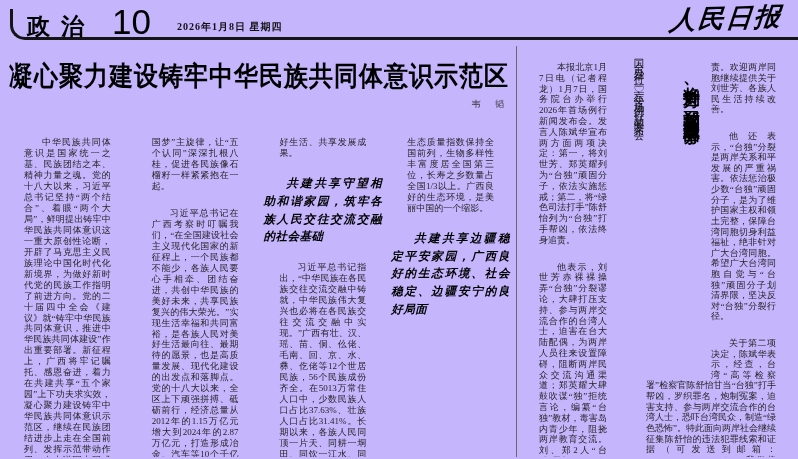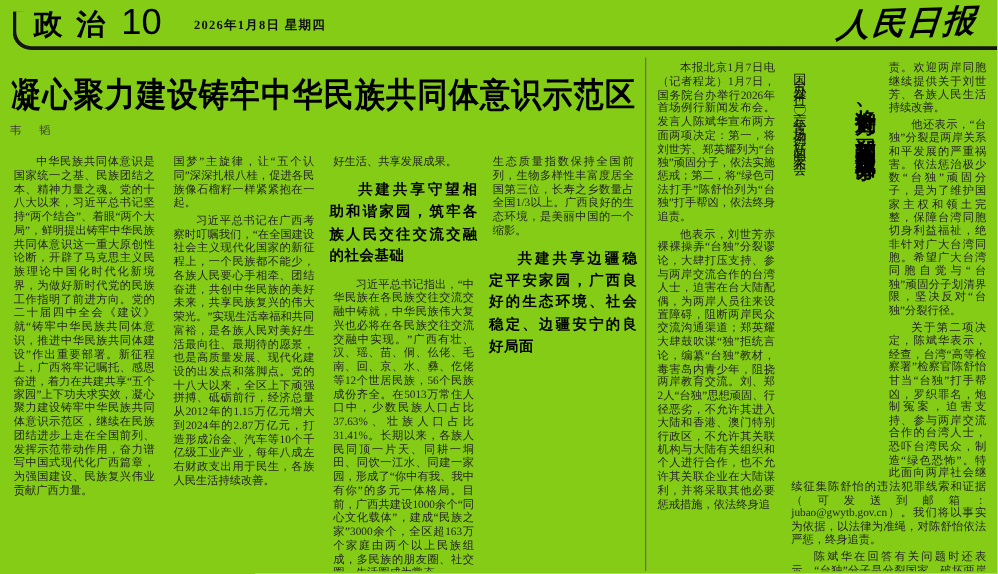--- a/index.html
+++ b/index.html
@@ -1,58 +1,58 @@
 <!DOCTYPE html>
 <html><head>
 <meta charset="utf-8">
 <style>
   html,body{margin:0;padding:0;background:#e8e8e8;}
   .page{
     position:relative;width:798px;height:459px;margin:0 auto;
-    background:#84cc16;overflow:hidden;color:#1d1d1d;
+    background:#c4b5fd;overflow:hidden;color:#1d1d1d;
     font-family:"Liberation Serif","DejaVu Serif",serif;
   }
   
   .masthead{position:relative;height:42px;}
   .masthead-rule{
     position:absolute;left:10px;right:0;top:9px;height:28px;
     border-left:3px solid #151515;border-bottom:3px solid #151515;
     border-bottom-left-radius:15px;
   }
   .masthead-left{
     position:absolute;left:27px;top:2px;display:flex;align-items:baseline;
   }
   .section{font-size:23px;font-weight:600;letter-spacing:11px;color:#000;}
-  .pagenum{font-size:29px;font-family:"Liberation Sans","DejaVu Sans",sans-serif;color:#000;margin-left:2px;}
+  .pagenum{font-size:35px;font-family:"Liberation Sans","DejaVu Sans",sans-serif;color:#000;margin-left:17px;}
   .date{font-size:10px;font-weight:bold;letter-spacing:1px;margin-left:26px;color:#111;transform:translateY(-4px);}
   .logo{
     position:absolute;right:16px;bottom:6px;font-size:26px;font-weight:900;font-style:italic;
     transform:skewX(-7deg) rotate(-2deg);color:#000;letter-spacing:2px;
   }
   
   .content{display:flex;height:415px;overflow:hidden;padding:0 6px 0 8px;}
   .main-article{width:502px;flex:none;}
   .vdivider{width:1px;background:#6a6a6a;margin:4px 6px 0 6px;}
   .taiwan-article{flex:1;display:flex;padding-top:4px;}
   
   .headline{
     font-family:"Liberation Sans","DejaVu Sans",sans-serif;font-weight:900;
     font-size:24px;letter-spacing:1px;text-align:center;color:#000;
     margin:18px 0 6px 0;transform:scaleY(1.12);
   }
-  .byline{text-align:left;font-size:9px;color:#3a3a3a;letter-spacing:6px;margin:6px 0 10px;}
+  .byline{text-align:right;font-size:9px;color:#3a3a3a;letter-spacing:6px;margin:6px 0 10px;}
   .columns{display:flex;gap:9px;}
   .col{flex:1;min-width:0;font-size:9px;line-height:1.22;text-align:justify;color:#242424;}
-  .para{margin:3px;text-indent:2em;}
+  .para{margin:16px;text-indent:2em;}
   .para.cont{text-indent:0;}
   .para + .para{margin-top:2px;}
   .subhead{
     font-family:"Liberation Sans","DejaVu Sans",sans-serif;font-weight:700;
     font-size:11.5px;line-height:1.55;color:#000;margin:9px 0 7px;
-    text-indent:2em;text-align:justify;letter-spacing:0.5px;
+    text-indent:2em;text-align:justify;letter-spacing:0.5px;font-style:italic;
   }
   
   .col-a{width:100px;flex:none;font-size:9px;line-height:1.2;text-align:justify;color:#242424;}
   .flow{flex:1;min-width:0;margin-left:7px;font-size:9px;line-height:1.18;text-align:justify;color:#242424;}
   .headline-block{
     float:left;width:74px;height:332px;margin-right:7px;
     display:flex;flex-direction:row;justify-content:space-between;
     padding:2px 3px 0 2px;box-sizing:border-box;
   }
   .kicker{

